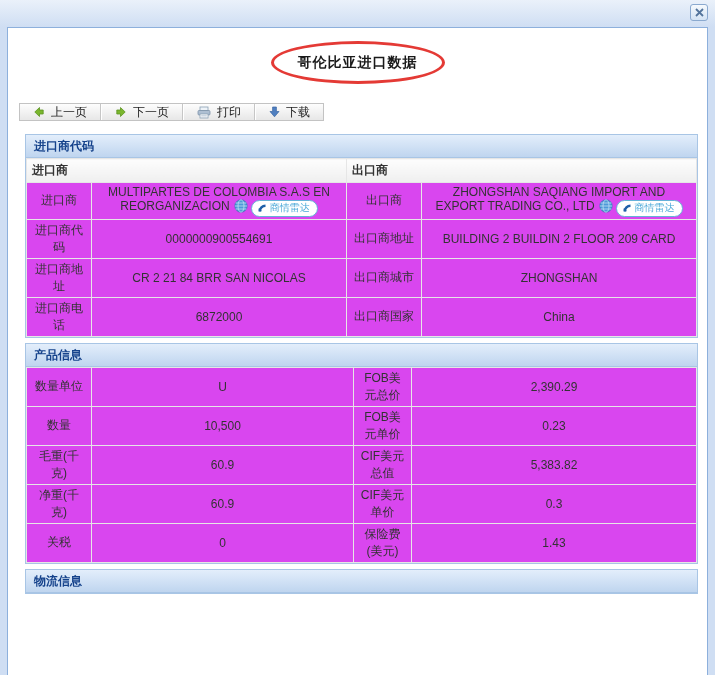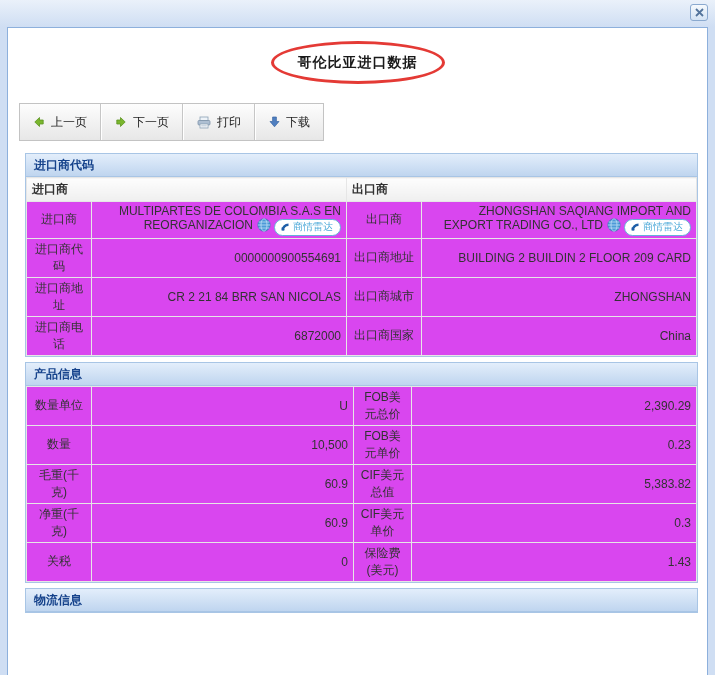--- a/index.html
+++ b/index.html
@@ -29,21 +29,21 @@
   
   .title-row{text-align:center;margin-top:13px;height:52px;}
   .title-ellipse{
     display:inline-block;border:3px solid #e43a35;border-radius:50%;
     padding:9px 24px;
   }
   .title-text{font-size:14px;font-weight:bold;color:#1a1a1a;letter-spacing:1px;}
   
   .toolbar-row{margin:10px 0 12px 11px;}
   .toolbar{
-    display:inline-flex;align-items:stretch;height:38px;
+    display:inline-flex;align-items:stretch;height:18px;
     background:linear-gradient(#fdfdfd,#e7e7e7);
     border:1px solid #c3c3c3;box-sizing:border-box;
   }
   .tb-btn{
     display:flex;align-items:center;gap:6px;padding:0 13px;
     font-size:12px;color:#222;cursor:pointer;white-space:nowrap;
   }
   .tb-sep{width:1px;background:#c6c6c6;border-right:1px solid #fff;}
   .tb-btn svg{flex:none;}
   
@@ -60,21 +60,21 @@
   }
   table.kv{
     width:100%;border-collapse:collapse;table-layout:fixed;
     font-size:12px;background:#d946ef;
   }
   table.kv td{
     border:1px solid #e6e6e6;padding:2px 5px;height:19px;
     color:#333;vertical-align:middle;word-wrap:break-word;overflow-wrap:break-word;
   }
   td.lbl{text-align:center;color:#444;}
-  td.val{text-align:right;}
+  td.val{text-align:center;}
   td.sub{
     font-weight:bold;color:#333;text-align:left;padding:4px 9px;
     background:linear-gradient(#fdfdfd,#efefef);
     border-bottom:1px solid #d8d8d8;
   }
   .nm{margin-right:4px;}
   .inline-ic{vertical-align:-3px;margin-right:3px;}
   .radar{
     display:inline-flex;align-items:center;gap:3px;
     border:1px solid #66b1d9;border-radius:9px;

